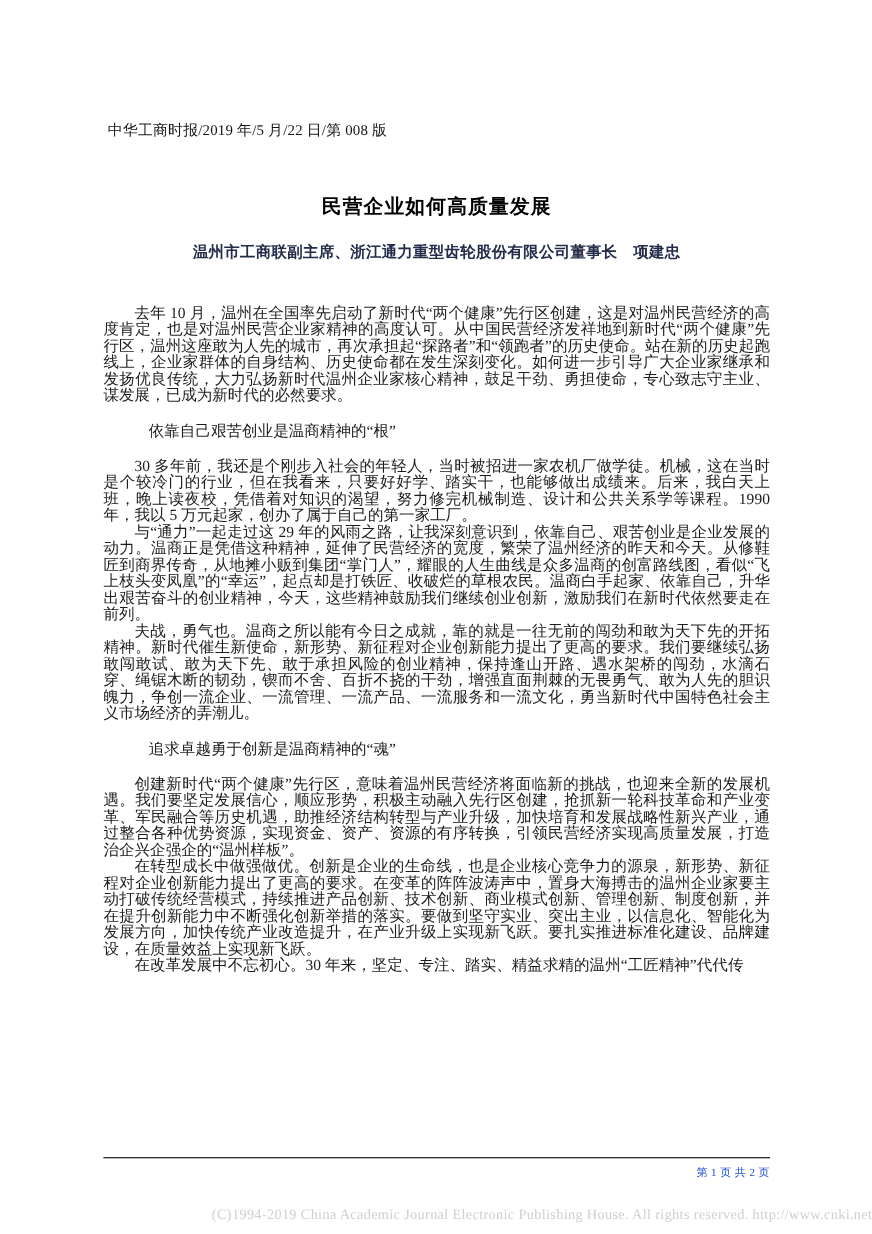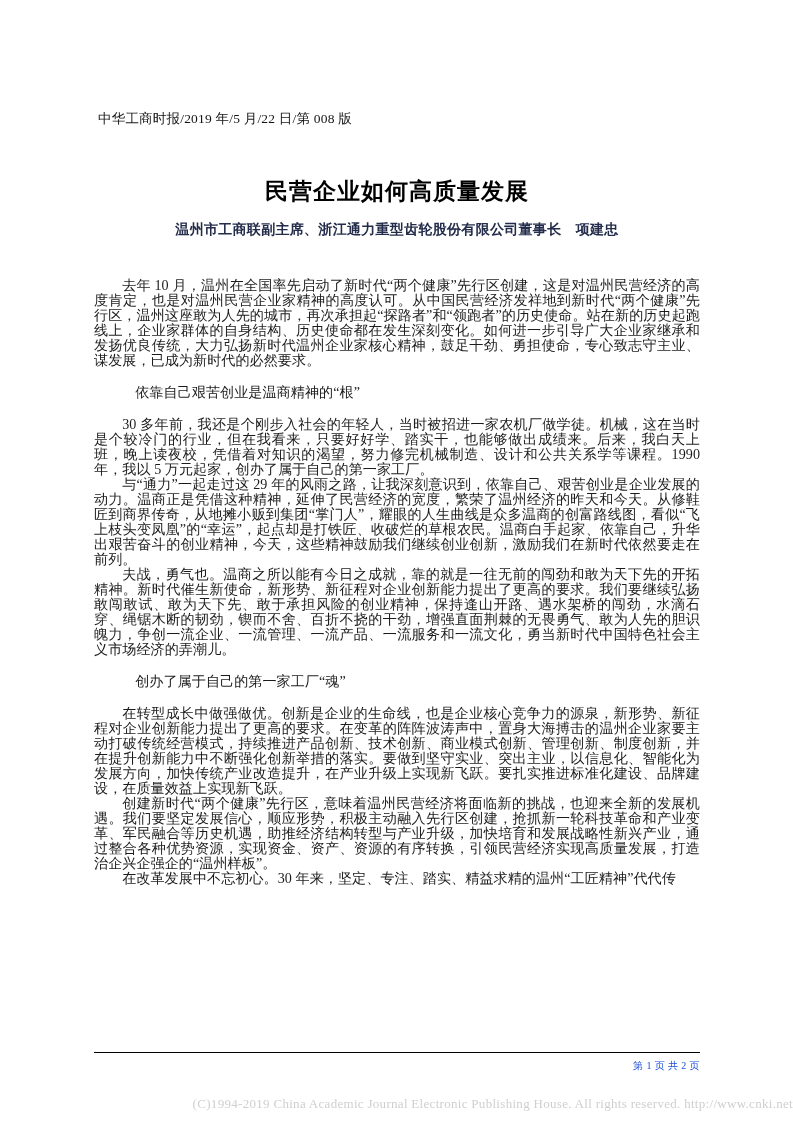--- a/index.html
+++ b/index.html
@@ -37,21 +37,21 @@
   }
   .masthead div { white-space: nowrap; }
 
   
   .doc-title {
     position: absolute;
     left: 98px;
     top: 160px;
     width: 598px;
     text-align: center;
-    font-size: 23px;
+    font-size: 18px;
     font-weight: bold;
     letter-spacing: 1px;
     color: #000000;
     font-family: "Liberation Sans", "DejaVu Sans", sans-serif;
   }
 
   
   .byline {
     position: absolute;
     left: 98px;
@@ -136,23 +136,23 @@
   <div class="doc-title">民营企业如何高质量发展</div>
 
   <div class="byline">温州市工商联副主席、浙江通力重型齿轮股份有限公司董事长　项建忠</div>
 
   <div class="body-area">
     <p class="para">去年 10 月，温州在全国率先启动了新时代“两个健康”先行区创建，这是对温州民营经济的高度肯定，也是对温州民营企业家精神的高度认可。从中国民营经济发祥地到新时代“两个健康”先行区，温州这座敢为人先的城市，再次承担起“探路者”和“领跑者”的历史使命。站在新的历史起跑线上，企业家群体的自身结构、历史使命都在发生深刻变化。如何进一步引导广大企业家继承和发扬优良传统，大力弘扬新时代温州企业家核心精神，鼓足干劲、勇担使命，专心致志守主业、谋发展，已成为新时代的必然要求。</p>
     <p class="subhead">依靠自己艰苦创业是温商精神的“根”</p>
     <p class="para">30 多年前，我还是个刚步入社会的年轻人，当时被招进一家农机厂做学徒。机械，这在当时是个较冷门的行业，但在我看来，只要好好学、踏实干，也能够做出成绩来。后来，我白天上班，晚上读夜校，凭借着对知识的渴望，努力修完机械制造、设计和公共关系学等课程。1990 年，我以 5 万元起家，创办了属于自己的第一家工厂。</p>
     <p class="para">与“通力”一起走过这 29 年的风雨之路，让我深刻意识到，依靠自己、艰苦创业是企业发展的动力。温商正是凭借这种精神，延伸了民营经济的宽度，繁荣了温州经济的昨天和今天。从修鞋匠到商界传奇，从地摊小贩到集团“掌门人”，耀眼的人生曲线是众多温商的创富路线图，看似“飞上枝头变凤凰”的“幸运”，起点却是打铁匠、收破烂的草根农民。温商白手起家、依靠自己，升华出艰苦奋斗的创业精神，今天，这些精神鼓励我们继续创业创新，激励我们在新时代依然要走在前列。</p>
     <p class="para">夫战，勇气也。温商之所以能有今日之成就，靠的就是一往无前的闯劲和敢为天下先的开拓精神。新时代催生新使命，新形势、新征程对企业创新能力提出了更高的要求。我们要继续弘扬敢闯敢试、敢为天下先、敢于承担风险的创业精神，保持逢山开路、遇水架桥的闯劲，水滴石穿、绳锯木断的韧劲，锲而不舍、百折不挠的干劲，增强直面荆棘的无畏勇气、敢为人先的胆识魄力，争创一流企业、一流管理、一流产品、一流服务和一流文化，勇当新时代中国特色社会主义市场经济的弄潮儿。</p>
-    <p class="subhead">创办了属于自己的第一家工厂“魂”</p>
+    <p class="subhead">追求卓越勇于创新是温商精神的“魂”</p>
+    <p class="para">创建新时代“两个健康”先行区，意味着温州民营经济将面临新的挑战，也迎来全新的发展机遇。我们要坚定发展信心，顺应形势，积极主动融入先行区创建，抢抓新一轮科技革命和产业变革、军民融合等历史机遇，助推经济结构转型与产业升级，加快培育和发展战略性新兴产业，通过整合各种优势资源，实现资金、资产、资源的有序转换，引领民营经济实现高质量发展，打造治企兴企强企的“温州样板”。</p>
     <p class="para">在转型成长中做强做优。创新是企业的生命线，也是企业核心竞争力的源泉，新形势、新征程对企业创新能力提出了更高的要求。在变革的阵阵波涛声中，置身大海搏击的温州企业家要主动打破传统经营模式，持续推进产品创新、技术创新、商业模式创新、管理创新、制度创新，并在提升创新能力中不断强化创新举措的落实。要做到坚守实业、突出主业，以信息化、智能化为发展方向，加快传统产业改造提升，在产业升级上实现新飞跃。要扎实推进标准化建设、品牌建设，在质量效益上实现新飞跃。</p>
-    <p class="para">创建新时代“两个健康”先行区，意味着温州民营经济将面临新的挑战，也迎来全新的发展机遇。我们要坚定发展信心，顺应形势，积极主动融入先行区创建，抢抓新一轮科技革命和产业变革、军民融合等历史机遇，助推经济结构转型与产业升级，加快培育和发展战略性新兴产业，通过整合各种优势资源，实现资金、资产、资源的有序转换，引领民营经济实现高质量发展，打造治企兴企强企的“温州样板”。</p>
     <p class="para">在改革发展中不忘初心。30 年来，坚定、专注、踏实、精益求精的温州“工匠精神”代代传</p>
   </div>
 
   <div class="footer-rule"></div>
   <div class="page-num">第 1 页  共 2 页</div>
   <div class="copyright">(C)1994-2019 China Academic Journal Electronic Publishing House. All rights reserved.    http://www.cnki.net</div>
 
 </div>
 
 </body></html>

